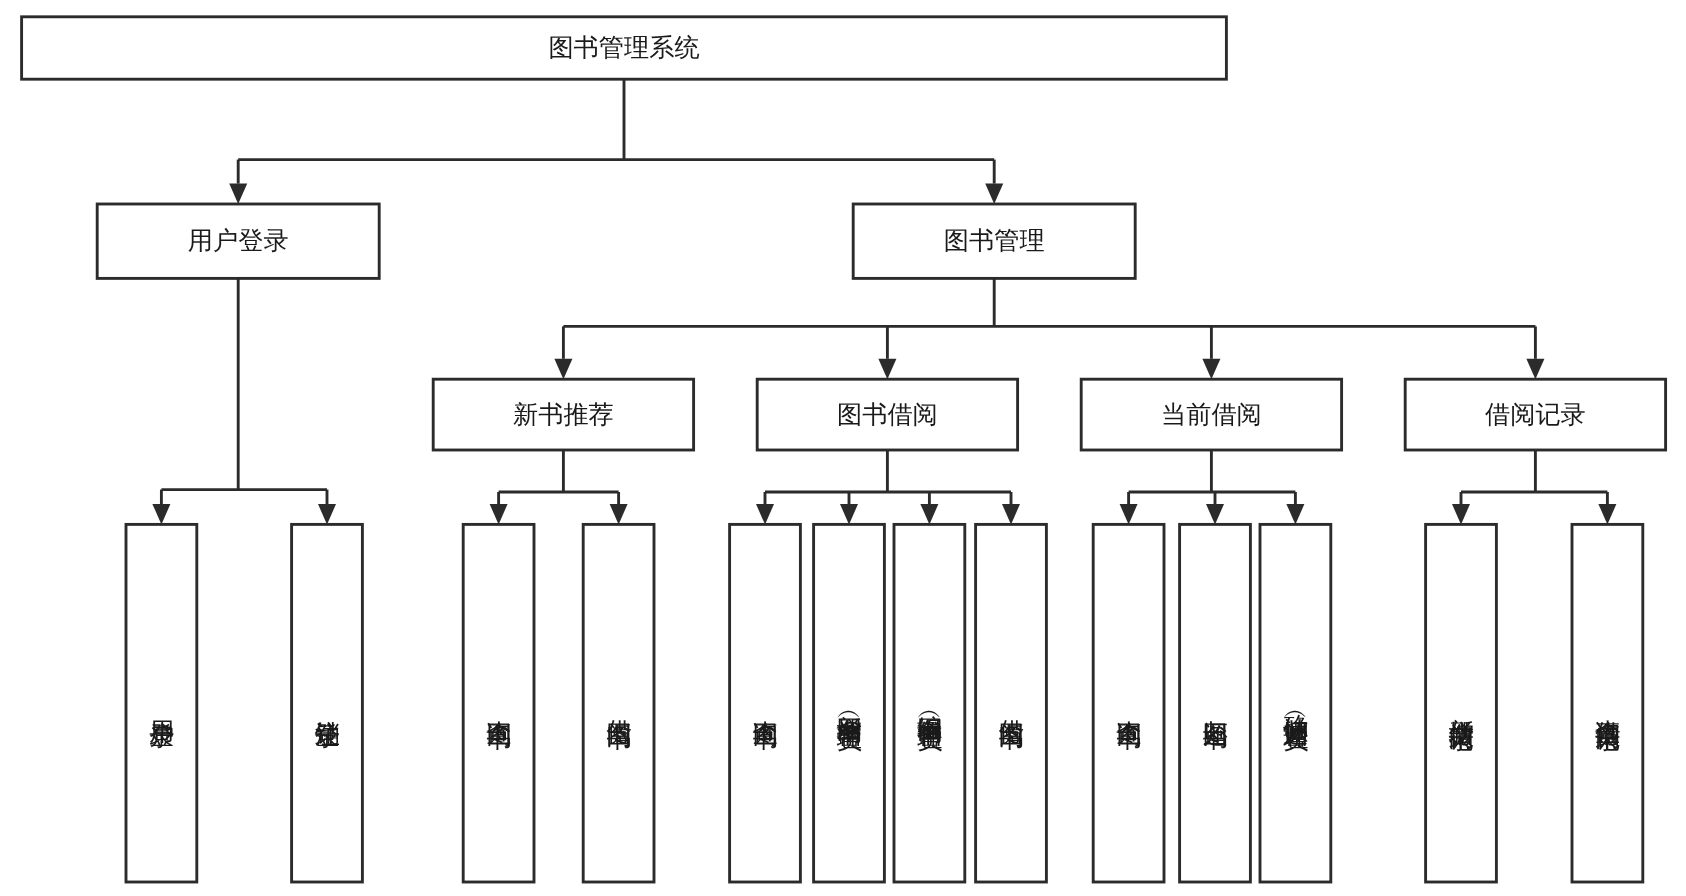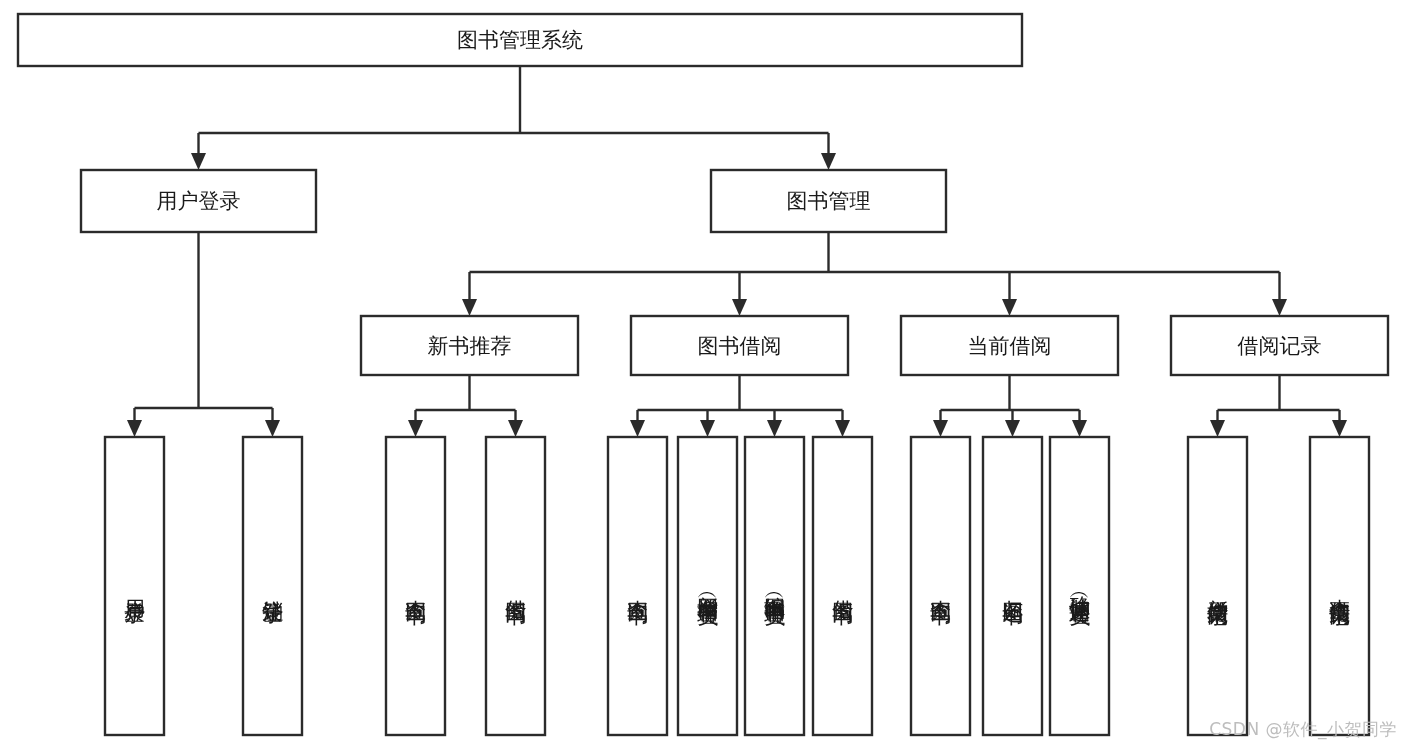--- a/index.html
+++ b/index.html
@@ -240,14 +240,13 @@
         <span class="leaf-label">确认归还（管理员）</span>
       </div>
       <div class="leaf-label-wrap" style="left: 1188px; top: 437px; width: 59px; height: 298px;">
         <span class="leaf-label">新增借阅记录</span>
       </div>
       <div class="leaf-label-wrap" style="left: 1310px; top: 437px; width: 59px; height: 298px;">
         <span class="leaf-label">查询借阅记录</span>
       </div>
     </div>
 
-  <div id="watermark">CSDN @软件_小贺同学</div>
 </div>
 
 </body></html>

